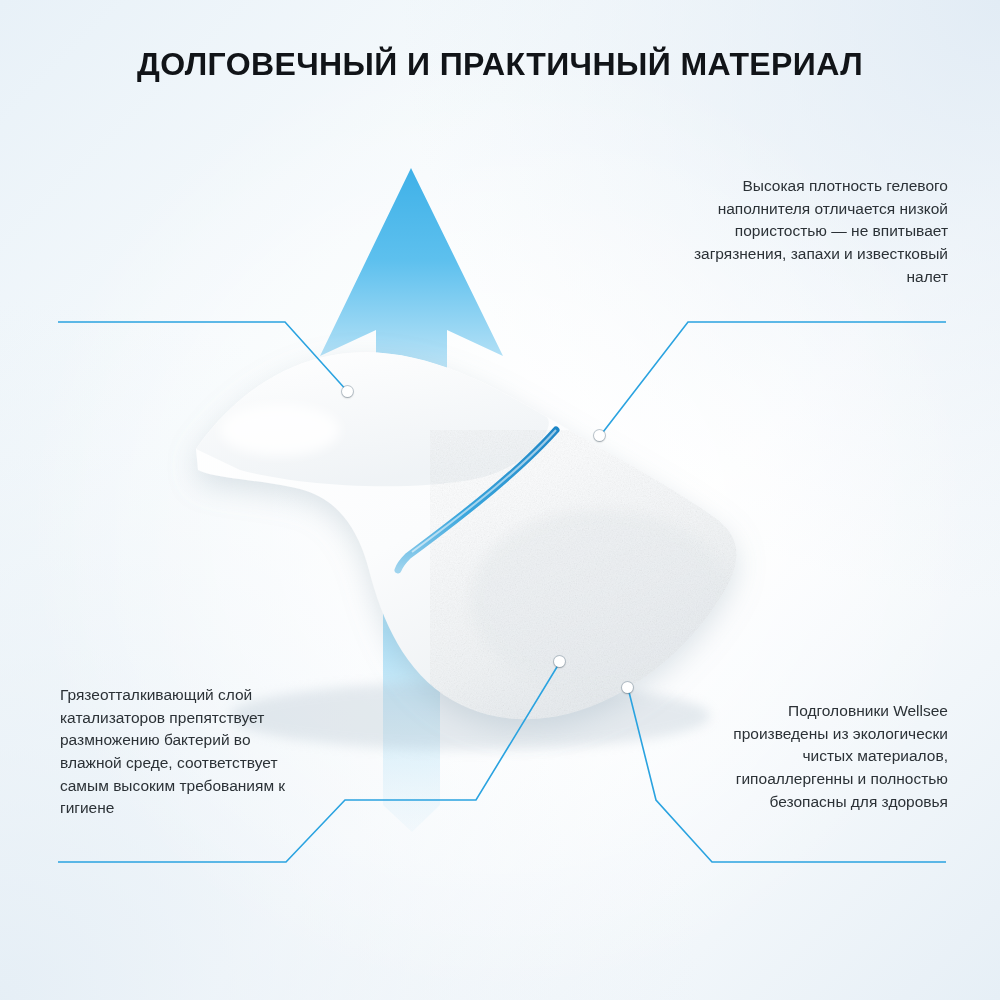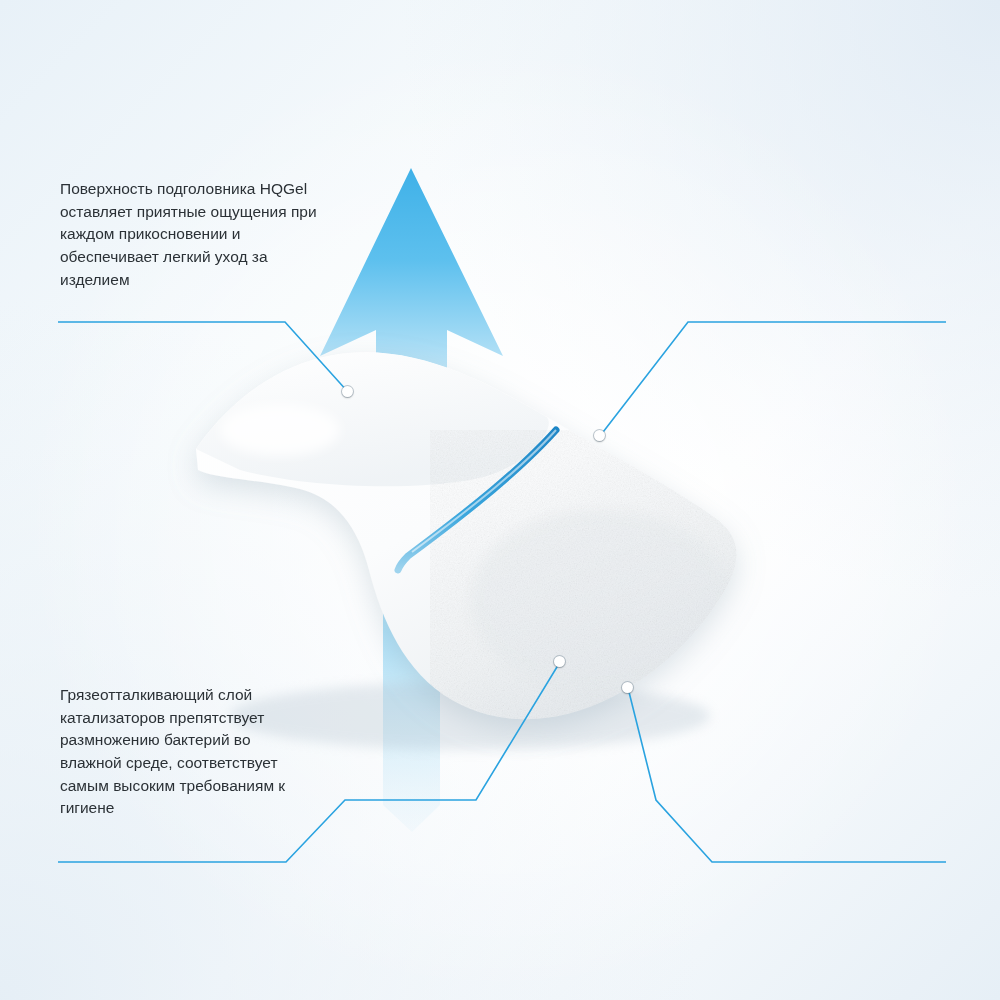--- a/index.html
+++ b/index.html
@@ -183,17 +183,19 @@
 
       <path d="M946 862 L 712 862 L 656 800 L 628 688"></path>
     </g>
   </svg>
 
   <div class="dot" style="left:342px; top:386px;"></div>
   <div class="dot" style="left:594px; top:430px;"></div>
   <div class="dot" style="left:554px; top:656px;"></div>
   <div class="dot" style="left:622px; top:682px;"></div>
 
-
-  <div class="callout left" id="callout-top-left">Поверхность подголовника HQGel оставляет приятные ощущения при каждом прикосновении и обеспечивает легкий уход за изделием</div>
+  <div class="title">ДОЛГОВЕЧНЫЙ И ПРАКТИЧНЫЙ МАТЕРИАЛ</div>
+
+  <div class="callout right" id="callout-top-right">Высокая плотность гелевого наполнителя отличается низкой пористостью — не впитывает загрязнения, запахи и известковый налет</div>
   <div class="callout left" id="callout-bottom-left">Грязеотталкивающий слой катализаторов препятствует размножению бактерий во влажной среде, соответствует самым высоким требованиям к гигиене</div>
+  <div class="callout right" id="callout-bottom-right">Подголовники Wellsee произведены из экологически чистых материалов, гипоаллергенны и полностью безопасны для здоровья</div>
 
 </div>
 
 </body></html>

